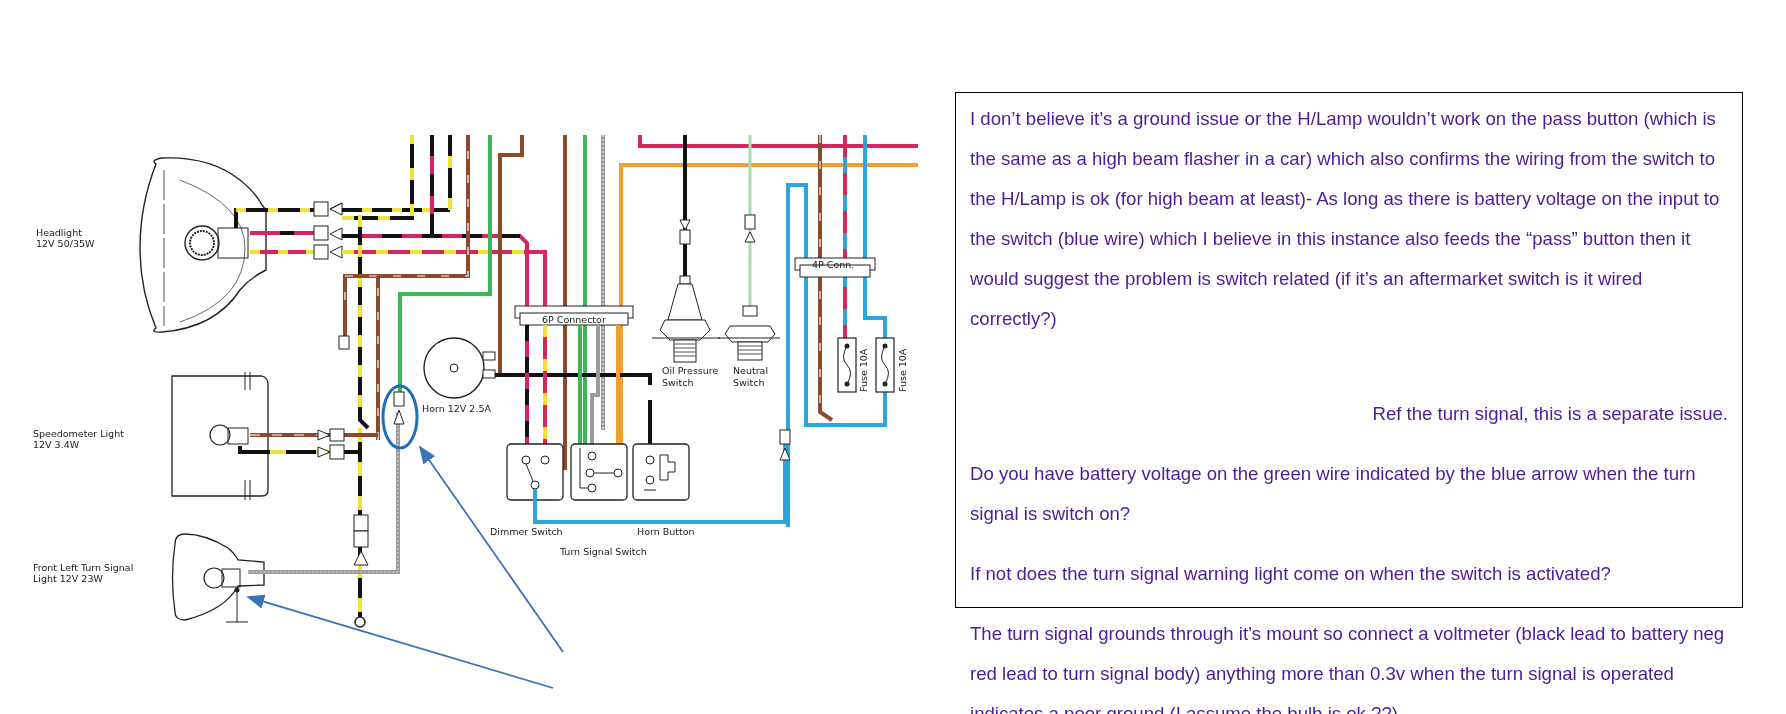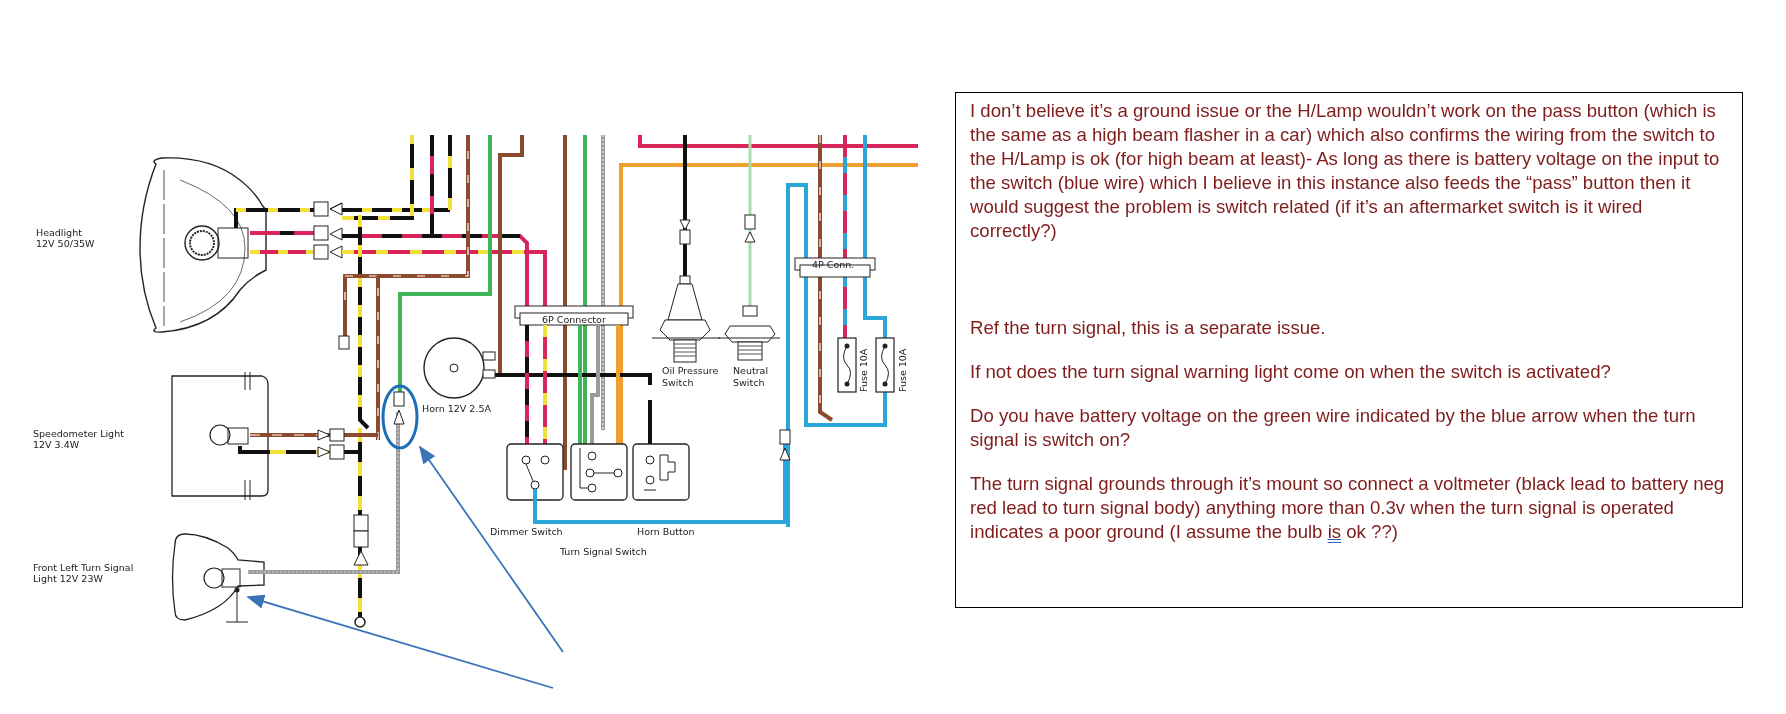--- a/index.html
+++ b/index.html
@@ -3,24 +3,24 @@
 <meta charset="utf-8">
 <style>
   html, body { margin:0; padding:0; background:#ffffff; }
   body { width:1786px; height:714px; position:relative; overflow:hidden; font-family:"Liberation Sans", sans-serif; }
   #diagram { position:absolute; left:0; top:0; width:930px; height:714px; }
   #diagram text { font-family:"DejaVu Sans", sans-serif; fill:#222; }
   .lbl { font-size:9.5px; }
   #note-box {
     position:absolute; left:955px; top:92px; width:788px; height:516px;
     border:1.3px solid #000; box-sizing:border-box; padding:6px 14px 0 14px;
-    font-family:"Liberation Sans", sans-serif; font-size:18.6px; color:#7f1d1d; line-height:24px;
+    font-family:"Liberation Sans", sans-serif; font-size:18.6px; color:#4c1d95; line-height:40px;
   }
   #note-box p { margin:0; }
-  #note-box p.gap-large { margin-top:73px; }
+  #note-box p.gap-large { margin-top:55px;text-align:right; }
   #note-box p.gap { margin-top:20px; }
   .ul { text-decoration: underline double #2b5fb0; margin-top: 8px; }
 </style>
 </head>
 <body>
 
 <svg id="diagram" viewBox="0 0 930 714" xmlns="http://www.w3.org/2000/svg">
   <defs>
     <marker id="arrowhead" markerWidth="10" markerHeight="8" refX="9" refY="4" orient="auto">
       <path d="M0,0 L10,4 L0,8 z" fill="#3b73b9"></path>
@@ -260,16 +260,16 @@
   </g>
 
   <ellipse cx="400" cy="417" rx="17" ry="31" fill="none" stroke="#1f6fb8" stroke-width="3"></ellipse>
   <line x1="563" y1="652" x2="420" y2="447" stroke="#3b73b9" stroke-width="1.8" marker-end="url(#arrowhead)"></line>
   <line x1="553" y1="688" x2="248" y2="597" stroke="#3b73b9" stroke-width="1.8" marker-end="url(#arrowhead)"></line>
 </svg>
 
 <div id="note-box">
   <p>I don’t believe it’s a ground issue or the H/Lamp wouldn’t work on the pass button (which is the same as a high beam flasher in a car) which also confirms the wiring from the switch to the H/Lamp is ok (for high beam at least)- As long as there is battery voltage on the input to the switch (blue wire) which I believe in this instance also feeds the “pass” button then it would suggest the problem is switch related (if it’s an aftermarket switch is it wired correctly?)</p>
   <p class="gap-large">Ref the turn signal, this is a separate issue.</p>
+  <p class="gap">Do you have battery voltage on the green wire indicated by the blue arrow when the turn signal is switch on?</p>
   <p class="gap">If not does the turn signal warning light come on when the switch is activated?</p>
-  <p class="gap">Do you have battery voltage on the green wire indicated by the blue arrow when the turn signal is switch on?</p>
   <p class="gap"><span>The turn signal grounds through it’s mount so connect a voltmeter (black lead to battery neg red lead to turn signal body) anything more than 0.3v when the turn signal is operated indicates a poor ground (I assume the bulb</span> <span class="ul">is</span> <span>ok ??)</span></p>
 </div>
 
 </body></html>

